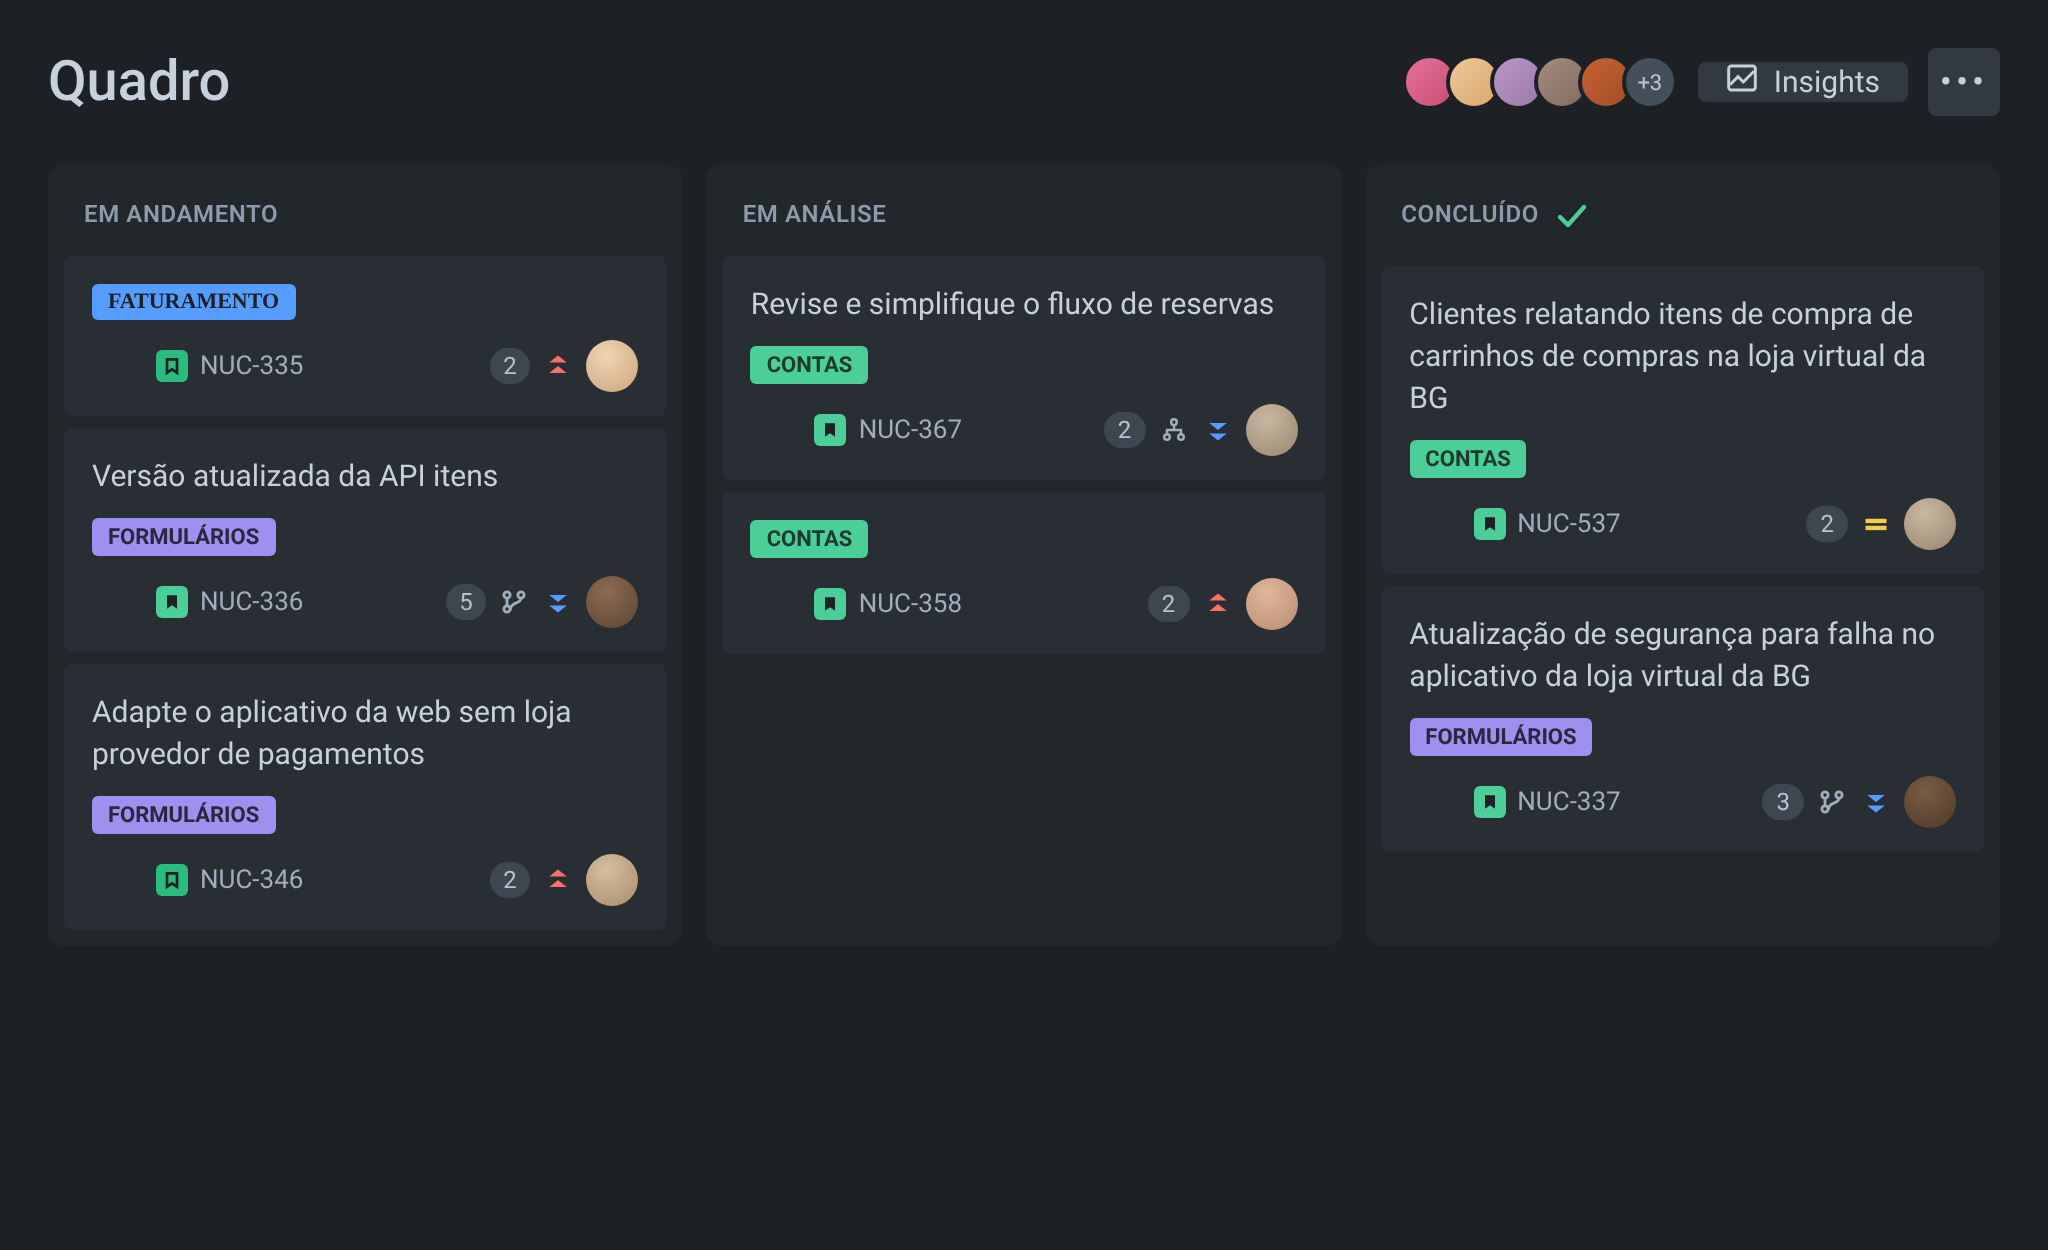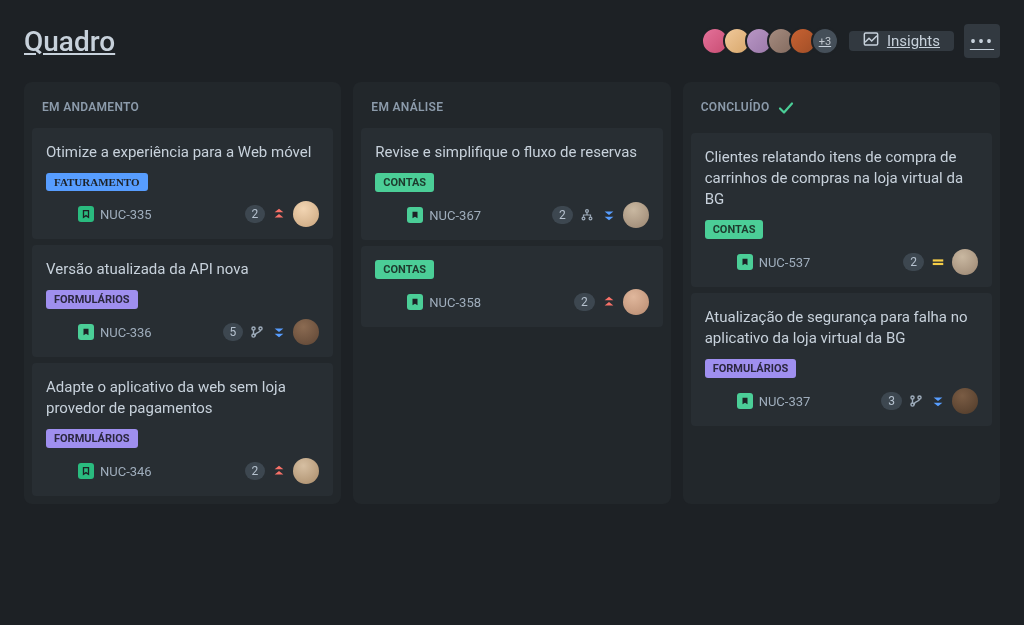--- a/index.html
+++ b/index.html
@@ -6,24 +6,23 @@
     body {
       background: #1d2125;
       color: #c7d1db;
       font-family: -apple-system, BlinkMacSystemFont, "Segoe UI", Roboto, sans-serif;
       width: 1024px;
       height: 625px;
       overflow: hidden;
     }
     .header {
       display: flex;
-      align-items: flex-end;
+      align-items: flex-start;
       justify-content: space-between;
       padding: 24px 24px 12px 24px;
-      text-decoration: underline;
     }
     .title {
       font-size: 28px;
       font-weight: 500;
       color: #c7d1db;
     }
     .header-right {
       display: flex;
       align-items: center;
       gap: 10px;
@@ -220,21 +219,20 @@
     </div>
   </div>
 </div>
 
 <div class="board" id="board">
     <div class="column">
       <div class="column-header">
         <span>EM ANDAMENTO</span>
       </div>
       <div class="card">
-        <div class="card-title">Otimize a experiência para a Web móvel</div>
         <span class="tag tag-blue">FATURAMENTO</span>
         <div class="card-footer">
           <div class="card-key">
             <span class="issue-icon issue-teal">
       <svg viewBox="0 0 12 12" fill="none" stroke="#1d2125" stroke-width="1.6">
                 <path d="M3 2h6v8l-3-2-3 2V2z"></path>
               </svg>
     </span>
             <span>NUC-335</span>
           </div>
@@ -243,21 +241,21 @@
             <span class="priority-icon">
               <svg width="14" height="14" viewBox="0 0 16 16">
                 <path d="M8 2l5 4H3l5-4zm0 6l5 4H3l5-4z" fill="#f87168"></path>
               </svg>
             </span>
             <span class="assignee as-1"></span>
           </div>
         </div>
       </div>
       <div class="card">
-        <div class="card-title">Versão atualizada da API nova</div>
+        <div class="card-title">Versão atualizada da API itens</div>
         <span class="tag tag-purple">FORMULÁRIOS</span>
         <div class="card-footer">
           <div class="card-key">
             <span class="issue-icon issue-green">
     <svg viewBox="0 0 12 12" fill="#1d2125">
                 <path d="M3 2h6v8l-3-2-3 2V2z"></path>
               </svg>
   </span>
             <span>NUC-336</span>
           </div>

